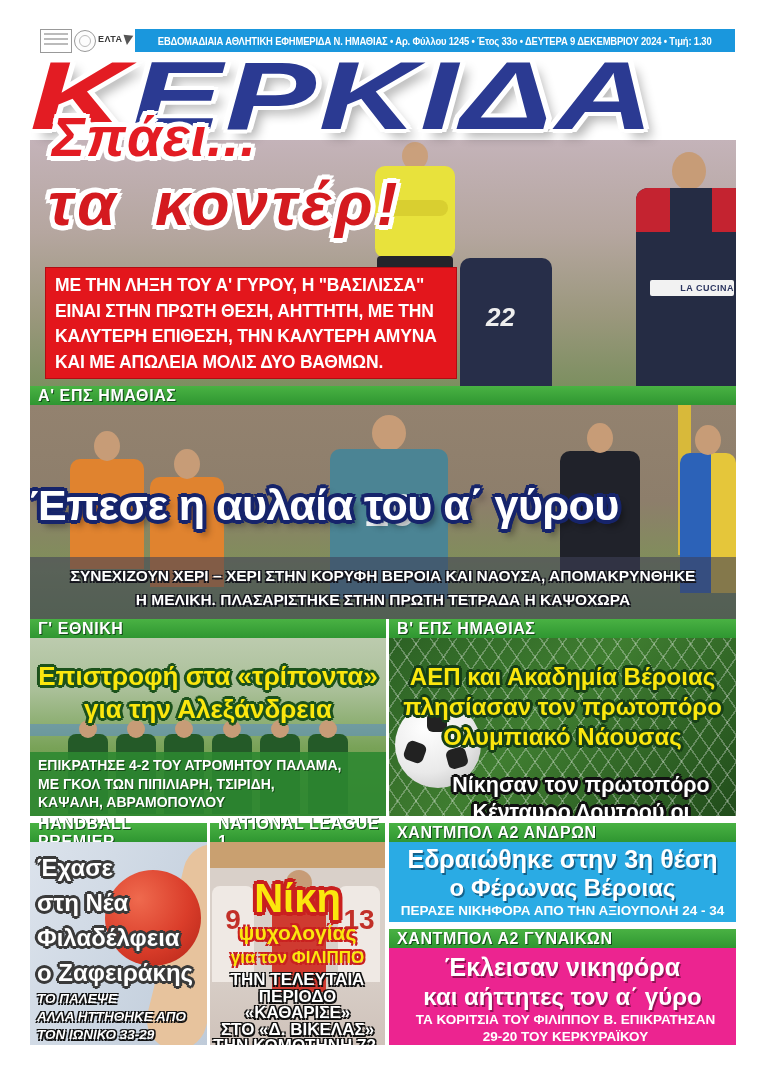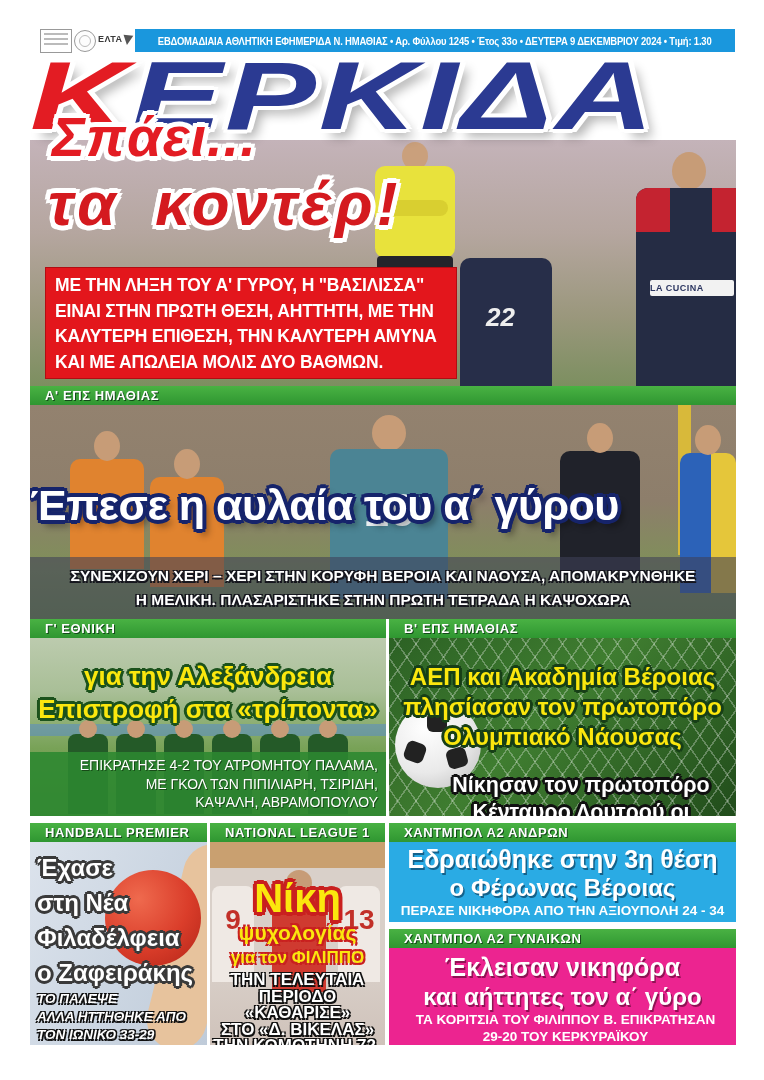--- a/index.html
+++ b/index.html
@@ -35,29 +35,29 @@
   .p1-ref-torso{position:absolute;left:345px;top:26px;width:80px;height:92px;background:#e8e23c;border-radius:10px;}
   .p1-ref-arm{position:absolute;left:352px;top:60px;width:66px;height:16px;background:#d9cf30;border-radius:8px;}
   .p1-ref-shorts{position:absolute;left:347px;top:116px;width:76px;height:46px;background:#23242b;border-radius:4px;}
   .p1-ref-leg{position:absolute;width:22px;height:70px;background:#c79c77;top:160px;}
   .p1-right{position:absolute;left:598px;top:12px;width:130px;height:234px;}
   .p1-right .head{left:44px;top:0;width:34px;height:38px;background:#c79c77;}
   .p1-right .torso{position:absolute;left:8px;top:36px;width:110px;height:198px;background:#252c44;border-radius:12px 12px 0 0;}
   .p1-right .sh{position:absolute;top:36px;width:34px;height:44px;background:#c42330;}
   .p1-right .sh.l{left:8px;border-radius:12px 0 0 0;}
   .p1-right .sh.r{left:84px;border-radius:0 12px 0 0;}
-  .p1-right .sponsor{position:absolute;left:22px;top:128px;width:84px;height:16px;background:#f2f2f2;color:#2b3560;font-size:9px;font-weight:bold;text-align:left;line-height:16px;letter-spacing:.5px;border-radius:2px;}
+  .p1-right .sponsor{position:absolute;left:22px;top:128px;width:84px;height:16px;background:#f2f2f2;color:#2b3560;font-size:9px;font-weight:bold;text-align:right;line-height:16px;letter-spacing:.5px;border-radius:2px;}
   .p1-left22{position:absolute;left:430px;top:118px;width:92px;height:128px;background:#272e49;border-radius:10px 10px 0 0;}
   .p1-left22 .num{position:absolute;left:26px;top:44px;color:#eee;font-weight:bold;font-size:26px;font-style:italic;}
   .redbox{position:absolute;left:45px;top:267px;width:412px;height:112px;background:#e3161c;z-index:7;padding:5px 9px;box-sizing:border-box;border:1px solid #b20d12;}
   .redbox div{color:#fff;font-weight:900;font-size:17.5px;line-height:25.5px;white-space:nowrap;letter-spacing:-.2px;}
 
   
   .band{background:linear-gradient(#49b243,#2f9631);height:19px;display:flex;align-items:center;}
-  .band span{color:#fff;font-weight:800;font-size:13px;letter-spacing:.6px;padding-left:15px;text-shadow:1px 1px 0 #14491a;}
+  .band span{color:#fff;font-weight:800;font-size:16px;letter-spacing:.6px;padding-left:8px;text-shadow:1px 1px 0 #14491a;}
   .band-a{position:absolute;left:30px;top:386px;width:706px;}
 
   
   .photo2{position:absolute;left:30px;top:405px;width:706px;height:214px;overflow:hidden;background:linear-gradient(#93826f 0%,#8d7e6b 45%,#7e9158 78%,#6f8a4e 100%);}
   .goalpost{position:absolute;left:648px;top:0;width:13px;height:150px;background:#d8b93a;}
   .fig{position:absolute;}
   .fig .head{position:relative;width:26px;height:30px;border-radius:50%;background:#c79c77;margin:0 auto;}
   .fig .body{width:74px;height:110px;border-radius:10px 10px 0 0;margin-top:-2px;}
   .fig.orange1{left:40px;top:26px;}
   .fig.orange2{left:120px;top:44px;}
@@ -79,21 +79,21 @@
   .box-left3{position:absolute;left:30px;top:619px;width:356px;height:197px;}
   .g-photo{position:absolute;left:0;top:19px;width:356px;height:178px;overflow:hidden;background:linear-gradient(#bccbae 0%,#a9bf97 30%,#78a257 62%,#5f8f46 100%);}
   .g-strip{position:absolute;left:0;right:0;top:86px;height:12px;background:rgba(90,140,200,.55);}
   .g-team{position:absolute;left:0;right:0;top:96px;height:82px;display:flex;justify-content:center;gap:8px;}
   .g-team .gp{width:40px;height:80px;background:#245a28;border-radius:8px 8px 0 0;position:relative;}
   .g-team .gp:after{content:"";position:absolute;left:11px;top:-14px;width:18px;height:18px;border-radius:50%;background:#c79c77;}
   .g-headline{position:absolute;left:0;right:0;top:22px;text-align:center;z-index:2;}
   .g-headline div{color:#fbe70e;font-weight:900;font-size:26px;line-height:33px;
     text-shadow:-2px -2px 0 #1c521c,2px -2px 0 #1c521c,-2px 2px 0 #1c521c,2px 2px 0 #1c521c,0 3px 0 #1c521c,0 -3px 0 #1c521c,3px 0 0 #1c521c,-3px 0 0 #1c521c;}
   .g-caption{position:absolute;left:0;right:0;top:114px;background:rgba(44,136,48,.88);padding:4px 8px 5px 8px;z-index:3;box-sizing:border-box;}
-  .g-caption div{text-align:right;color:#fff;font-weight:400;font-size:14px;line-height:18.5px;text-shadow:1px 1px 0 #174a17;}
+  .g-caption div{color:#fff;font-weight:700;font-size:14px;line-height:18.5px;text-shadow:1px 1px 0 #174a17;}
 
   .box-right3{position:absolute;left:389px;top:619px;width:347px;height:197px;}
   .net-photo{position:absolute;left:0;top:19px;width:347px;height:178px;overflow:hidden;
     background:
       repeating-linear-gradient(55deg, rgba(255,255,255,.28) 0 1.5px, transparent 1.5px 15px),
       repeating-linear-gradient(-55deg, rgba(255,255,255,.28) 0 1.5px, transparent 1.5px 15px),
       linear-gradient(135deg,#2c6124 0%,#3f7d30 45%,#214c1b 100%);}
   .ball{position:absolute;left:6px;top:64px;width:86px;height:86px;border-radius:50%;background:radial-gradient(circle at 35% 30%,#ffffff 0%,#e9e9e9 55%,#b9b9b9 100%);}
   .ball i{position:absolute;width:20px;height:20px;background:#222;border-radius:30%;}
   .ball i:nth-child(1){left:32px;top:10px;}
@@ -243,22 +243,22 @@
       <div class="g-strip"></div>
       <div class="g-team">
         <div class="gp"></div>
           <div class="gp"></div>
           <div class="gp"></div>
           <div class="gp"></div>
           <div class="gp"></div>
           <div class="gp"></div>
       </div>
       <div class="g-headline">
+        <div>Επιστροφή στα «τρίποντα»</div>
         <div>για την Αλεξάνδρεια</div>
-        <div>Επιστροφή στα «τρίποντα»</div>
       </div>
       <div class="g-caption">
         <div>ΕΠΙΚΡΑΤΗΣΕ 4-2 ΤΟΥ ΑΤΡΟΜΗΤΟΥ ΠΑΛΑΜΑ,</div>
         <div>ΜΕ ΓΚΟΛ ΤΩΝ ΠΙΠΙΛΙΑΡΗ, ΤΣΙΡΙΔΗ,</div>
         <div>ΚΑΨΑΛΗ, ΑΒΡΑΜΟΠΟΥΛΟΥ</div>
       </div>
     </div>
   </div>
 
   <div class="box-right3">

